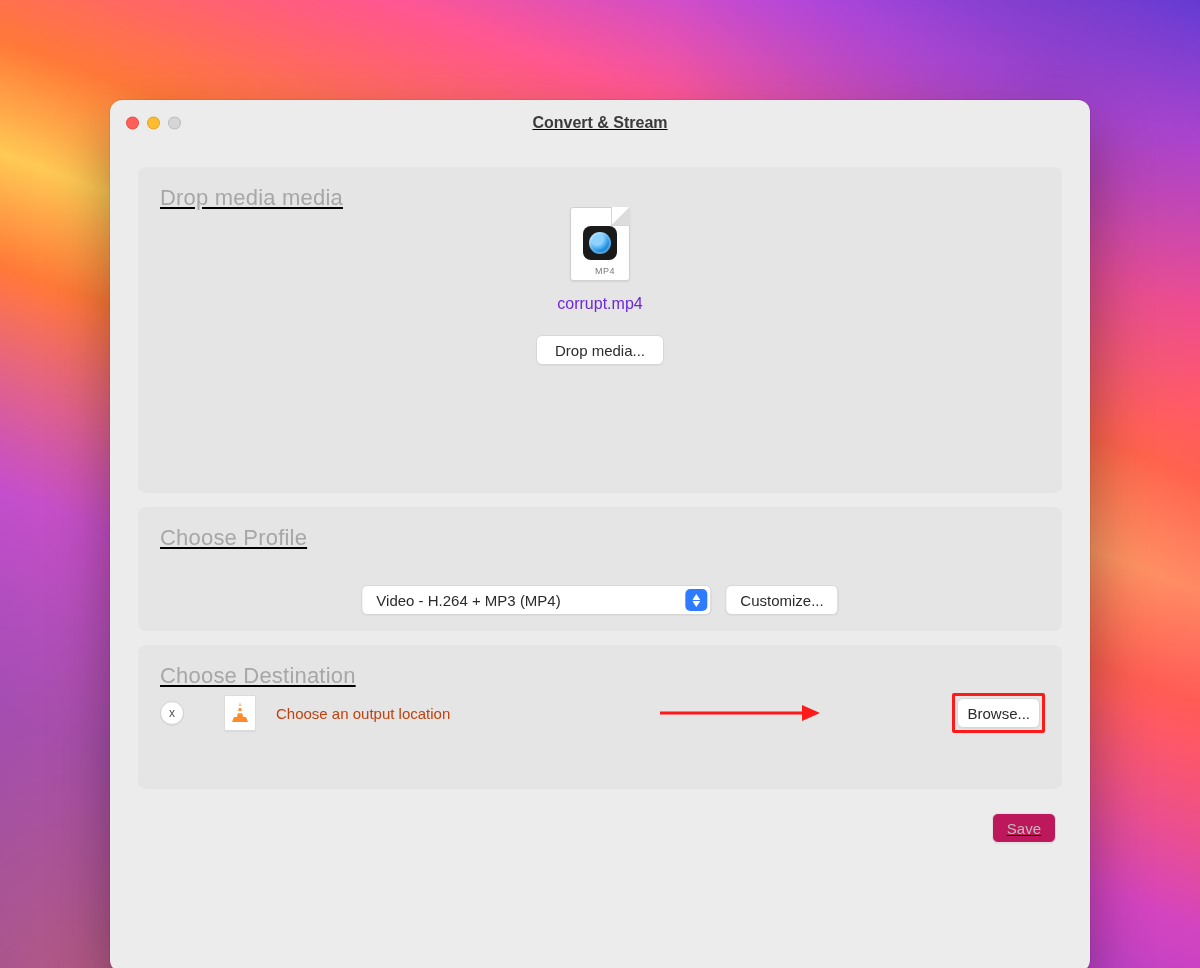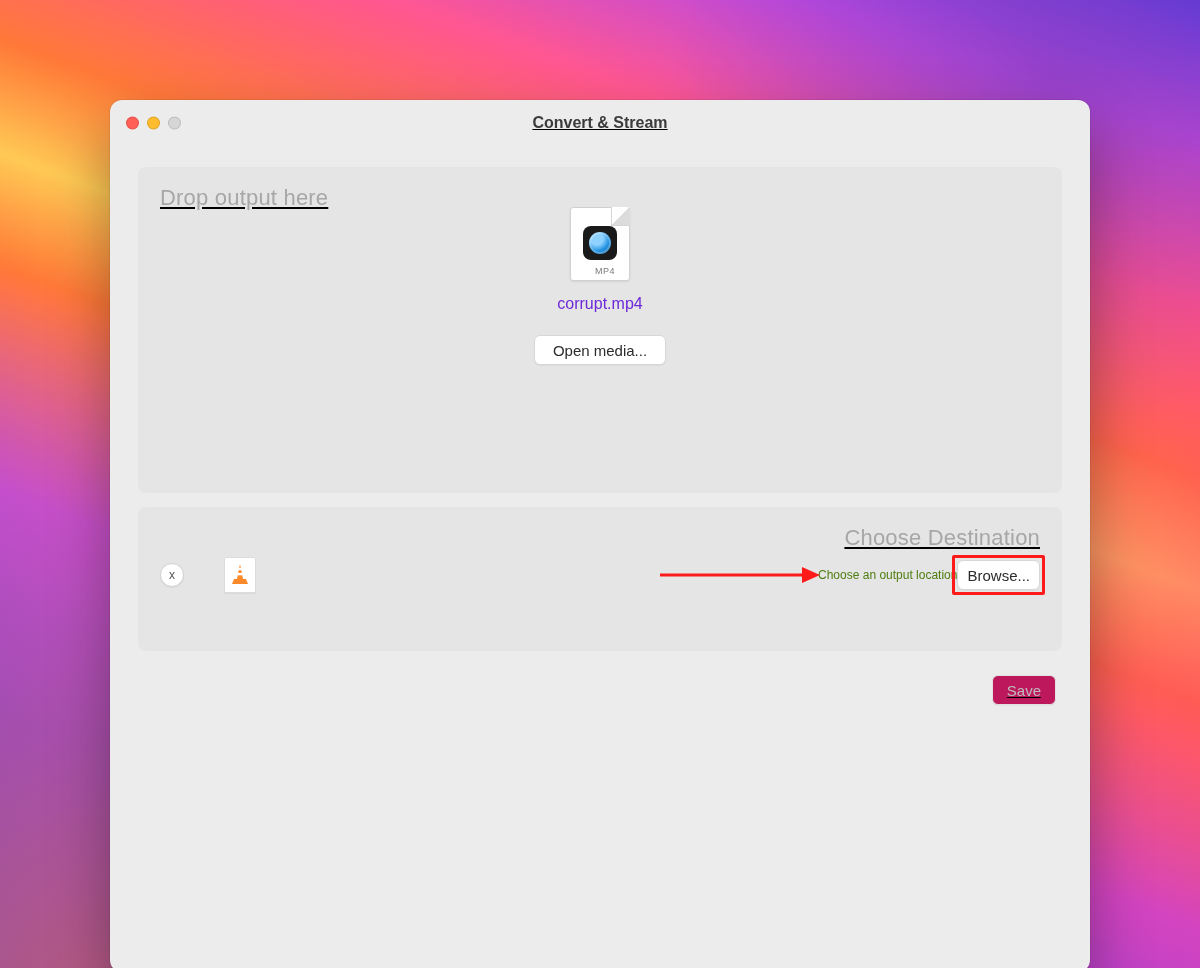--- a/index.html
+++ b/index.html
@@ -76,21 +76,21 @@
   }
 
   .section {
     background: #e5e5e5;
     border-radius: 8px;
     padding: 18px 22px;
     margin-bottom: 14px;
   }
   .section.drop   { height: 290px; position: relative; }
   .section.profile{ height: 88px;  position: relative; }
-  .section.dest   { height: 108px; position: relative; text-align: right; }
+  .section.dest   { height: 108px; position: relative; }
 
   .section h2 {
     margin: 0;
     font-weight: 400;
     color: #a7a7a7;
     font-size: 22px;
     letter-spacing: 0.2px;
   }
 
   
@@ -224,22 +224,22 @@
     position: relative;
     margin-right: 20px;
     box-shadow: 0 1px 1px rgba(0,0,0,0.06);
   }
   .dest-row .cone svg {
     position: absolute;
     left: 50%; top: 50%;
     transform: translate(-50%, -55%);
   }
   .dest-row .placeholder {
-    color: #4d7c0f;
-    font-size: 12px;
+    color: #c2410c;
+    font-size: 15px;
     flex: 1;
   }
   .browse-wrap {
     position: relative;
     display: inline-block;
   }
   .browse-wrap .hl {
     position: absolute;
     inset: -5px;
     border: 3px solid #ff1a1a;
@@ -282,35 +282,53 @@
       <div class="dot red"></div>
       <div class="dot yellow"></div>
       <div class="dot grey"></div>
     </div>
     <div class="title">Convert &amp; Stream</div>
   </div>
 
   <div class="body">
 
     <div class="section drop">
-      <h2>Drop output here</h2>
+      <h2>Drop media media</h2>
 
       <div class="drop-center">
         <div class="file-thumb">
           <div class="fold"></div>
           <div class="app">
               <div class="q"></div>
             </div>
           <div class="ext">MP4</div>
         </div>
         <div class="filename">corrupt.mp4</div>
-        <div class="mac-button open-media">Open media...</div>
+        <div class="mac-button open-media">Drop media...</div>
       </div>
     </div>
 
+    <div class="section profile">
+      <h2>Choose Profile</h2>
+
+      <div class="profile-row">
+        <div class="mac-select">
+          <span>Video - H.264 + MP3 (MP4)</span>
+          <span class="stepper">
+            <svg viewBox="0 0 8 6">
+                <path d="M0 6 L4 0 L8 6 Z" fill="#fff"></path>
+              </svg>
+            <svg viewBox="0 0 8 6">
+                <path d="M0 0 L4 6 L8 0 Z" fill="#fff"></path>
+              </svg>
+          </span>
+        </div>
+        <div class="mac-button">Customize...</div>
+      </div>
+    </div>
 
     <div class="section dest">
       <h2>Choose Destination</h2>
 
       <div class="dest-row">
         <div class="xbtn">x</div>
 
         <div class="cone">
           <svg width="18" height="22" viewBox="0 0 18 22">
             <path d="M9 1 L12 16 L6 16 Z" fill="#ff8a2a"></path>

